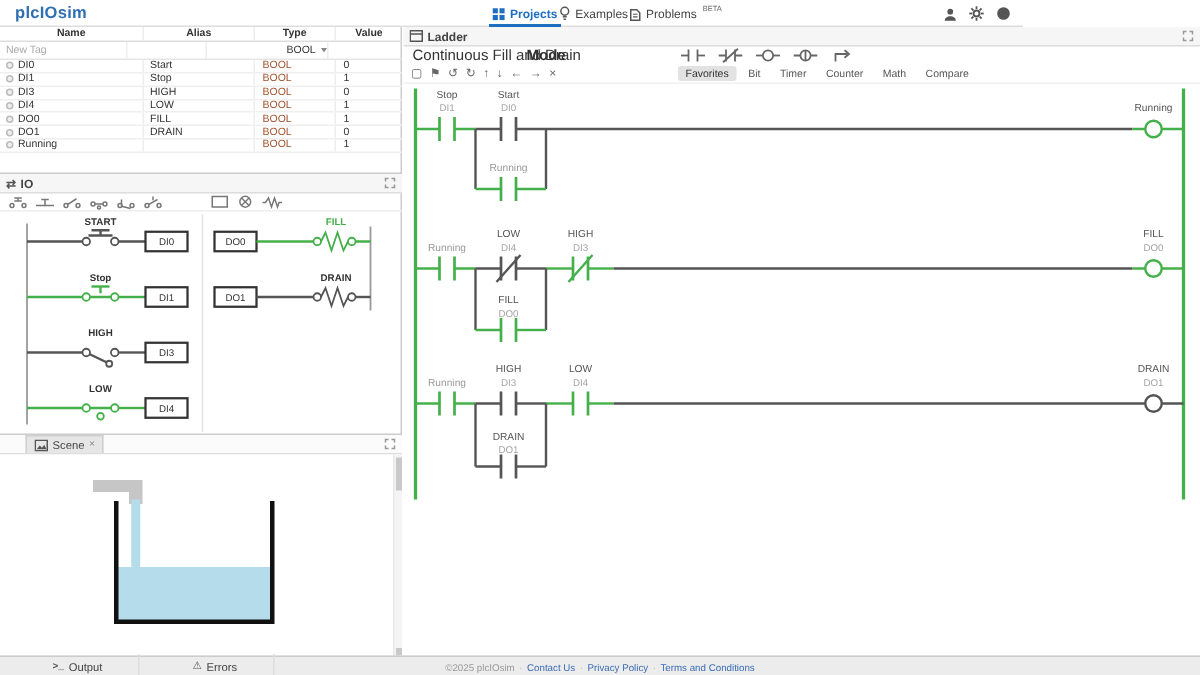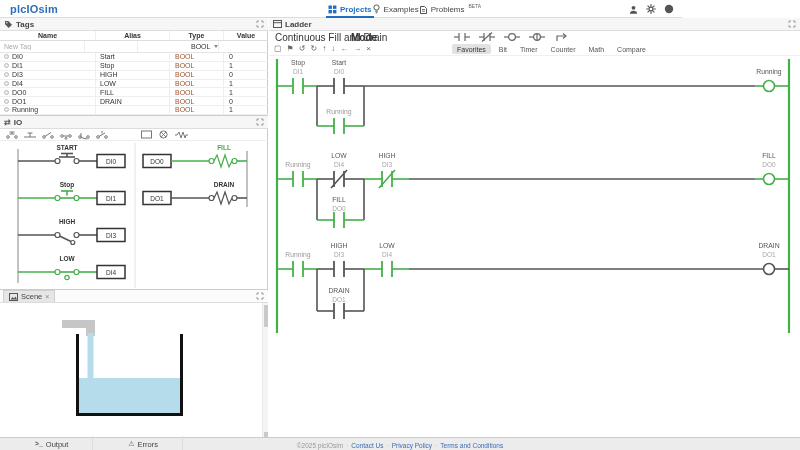--- a/index.html
+++ b/index.html
@@ -46,21 +46,21 @@
                 padding:1.5px 6px; font-family:inherit; cursor:pointer; }
 
   
   .io { position:absolute; top:97px; left:0; width:268px; height:174px; border-top:1px solid #ccc; }
   .io-tools { height:12px; display:flex; align-items:center; gap:4px; padding:0 5px; border-bottom:1px solid #eee; position:relative; }
   .io-tools .grp2 { position:absolute; left:140px; display:flex; gap:4px; align-items:center; }
   .io-tools svg { display:block; }
 
   
   .scene { position:absolute; top:271px; left:0; width:268px; height:148px; border-top:1px solid #ccc; }
-  .scene-tabs { height:13px; background:#fbfbfb; border-bottom:1px solid #ddd; display:flex; align-items:flex-end; padding-left:3px; position:relative; }
+  .scene-tabs { height:13px; background:#fbfbfb; border-bottom:1px solid #ddd; display:flex; align-items:flex-end; padding-left:17px; position:relative; }
   .scene-tab { background:#e6e6e6; border:1px solid #d0d0d0; border-bottom:none; font-size:7.5px; color:#444;
                display:flex; gap:3px; align-items:center; padding:1px 5px; height:12px; }
   .scene-tab .x { color:#888; font-size:7px; cursor:pointer; }
   .scene-body { position:relative; height:135px; background:#fff; }
   .scrollbar { position:absolute; right:0; top:0; bottom:0; width:6px; background:#f4f4f4; border-left:1px solid #e8e8e8; }
   .scrollbar .thumb { position:absolute; top:2px; left:1px; width:4px; height:22px; background:#c9c9c9; }
   .scrollbar .endbox { position:absolute; bottom:1px; left:1px; width:4px; height:5px; background:#c9c9c9; }
 
   
   .bottombar { position:absolute; left:0; right:0; bottom:0; height:13px; background:#ececec; border-top:1px solid #ccc;
@@ -157,31 +157,20 @@
       <svg width="10" height="10" viewBox="0 0 10 10">
         <circle cx="5" cy="5" r="4.2" fill="#555"></circle>
         <text x="5" y="7.3" text-anchor="middle" font-size="6.5" fill="#fff" font-weight="bold">?</text>
       </svg>
     </div>
   </div>
 
   <div class="left-col">
 
     <div class="tags">
-      <div class="phead">
-        <svg width="9" height="9" viewBox="0 0 9 9">
-          <path d="M1 1h3.3L8 4.7 4.7 8 1 4.3z" fill="#555"></path>
-            <circle cx="2.8" cy="2.8" r="0.8" fill="#fff"></circle>
-        </svg>
-        <span>Tags</span>
-        <span class="spacer"></span>
-        <svg width="8" height="8" viewBox="0 0 8 8">
-          <path d="M1 3V1h2 M5 1h2v2 M7 5v2H5 M3 7H1v-2" fill="none" stroke="#999" stroke-width="1"></path>
-        </svg>
-      </div>
       <div class="tgrid">
         <div class="trow hdr">
           <div class="c-name">Name</div>
           <div class="c-alias">Alias</div>
           <div class="c-type">Type</div>
           <div class="c-value">Value</div>
         </div>
         <div class="trow newrow">
           <div class="c-name">
               <input class="newtag-input" placeholder="New Tag" style="">

